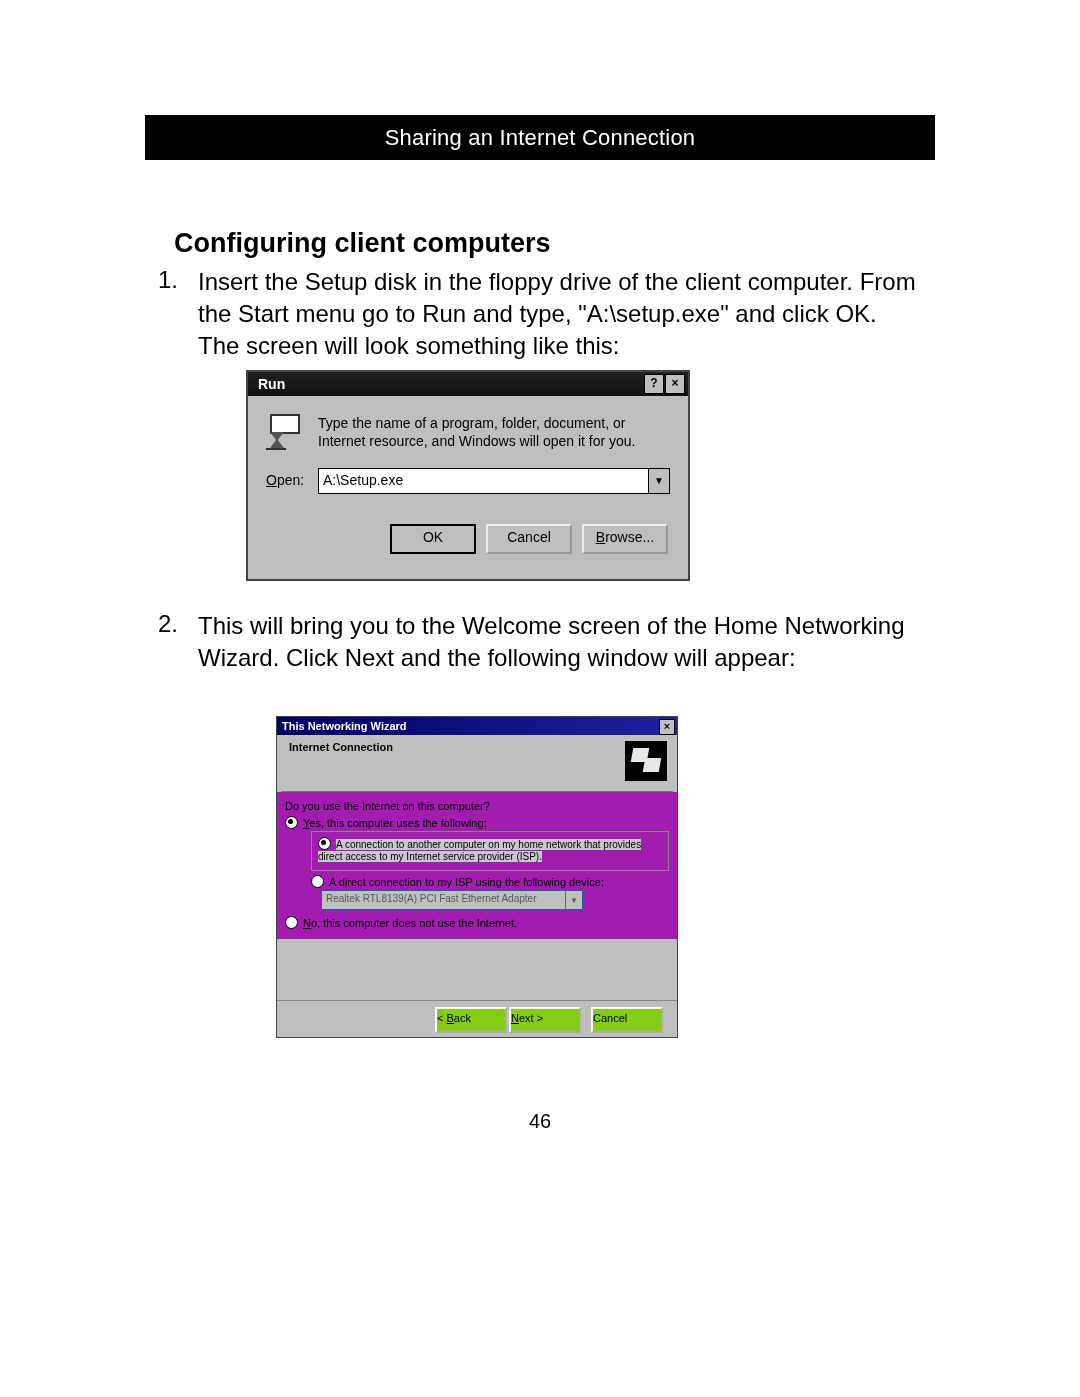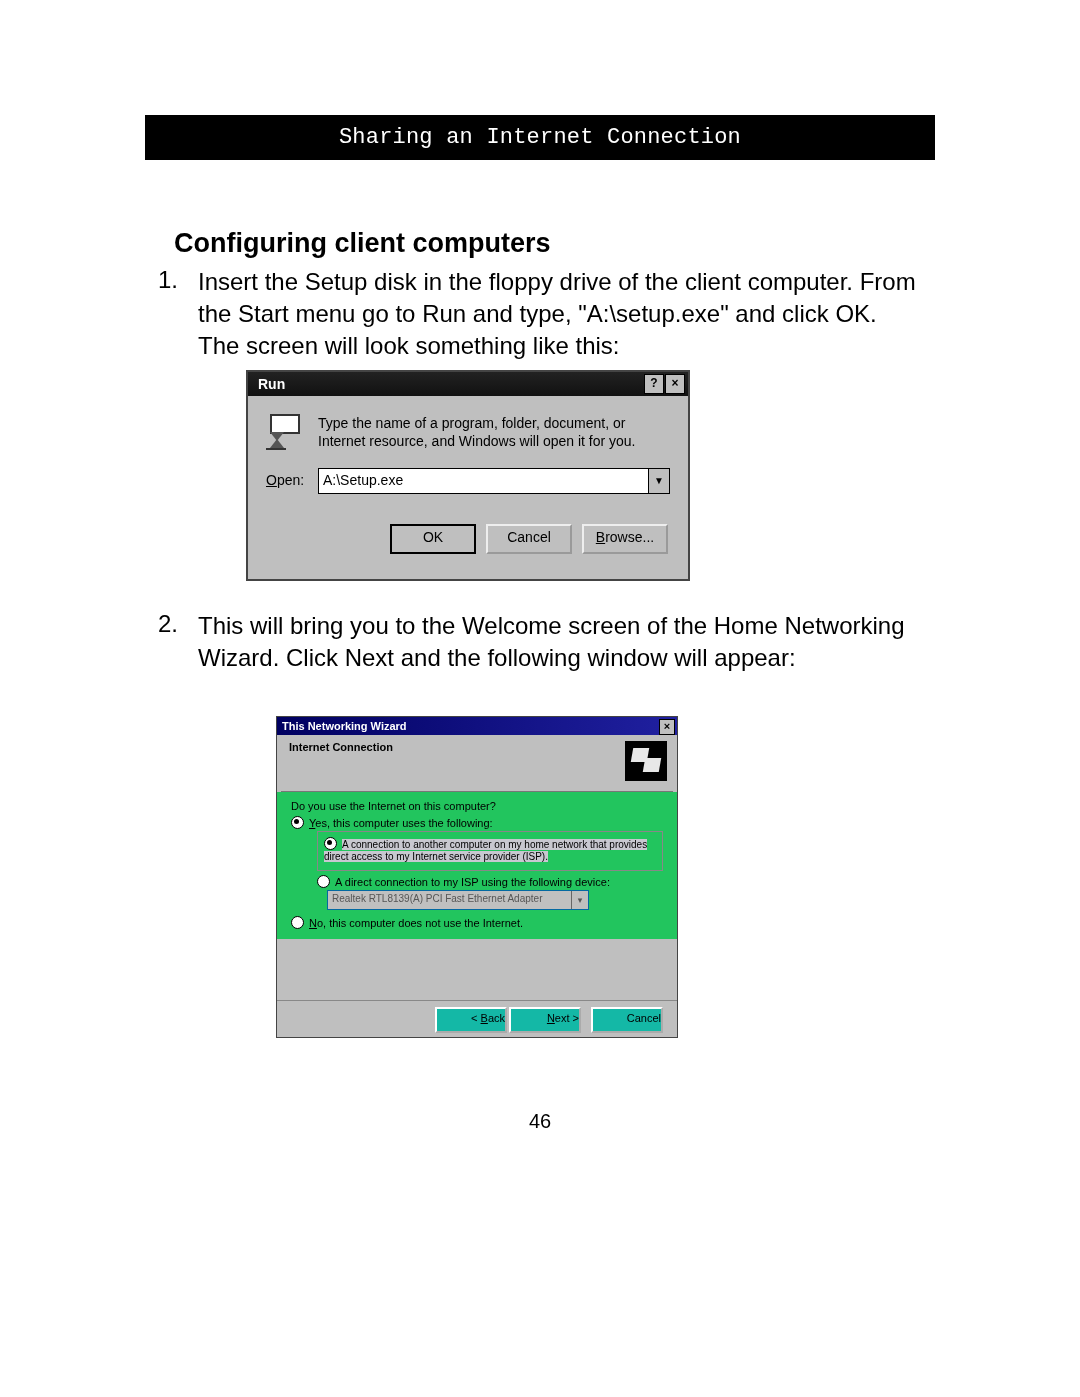--- a/index.html
+++ b/index.html
@@ -1,17 +1,17 @@
 <!DOCTYPE html>
 <html><head>
 <meta charset="utf-8">
 <style>
   html,body{margin:0;padding:0;background:#fff;font-family:Arial,Helvetica,sans-serif;color:#000}
   .page{width:1080px;height:1397px;position:relative;margin:0 auto;background:#fff}
-  .black-bar{position:absolute;left:145px;top:115px;width:790px;height:45px;background:#000;color:#fff;text-align:center;line-height:45px;font-family:Liberation Mono, monospace;font-size:22px;letter-spacing:0.2px}
+  .black-bar{position:absolute;left:145px;top:115px;width:790px;height:45px;background:#000;color:#fff;text-align:center;line-height:45px;font-family:Liberation Sans, sans-serif;font-size:22px;letter-spacing:0.2px}
   .section-title{position:absolute;left:174px;top:228px;font-family:Arial,Helvetica,sans-serif;font-weight:bold;font-size:27px}
   .li-num{position:absolute;left:158px;font-size:24px;font-family:Arial,Helvetica,sans-serif}
   .li-text{position:absolute;left:198px;width:720px;font-size:24px;line-height:32px;font-family:Arial,Helvetica,sans-serif}
   .page-number{position:absolute;left:0;width:1080px;top:1110px;text-align:center;font-size:20px}
 
   
   .run-dlg{position:absolute;left:246px;top:370px;width:440px;height:207px;background:#bfbfbf;border:2px solid #444}
   .run-title{height:24px;background:linear-gradient(180deg,#222,#111);color:#fff;font-weight:bold;font-size:14px;line-height:24px;padding-left:10px;position:relative;font-family:Arial}
   .run-title .tbtn{position:absolute;top:2px;width:18px;height:18px;background:#bfbfbf;border:1px solid #000;font-size:12px;line-height:16px;text-align:center;color:#000;font-weight:bold}
   .run-title .help{right:24px}
@@ -37,32 +37,32 @@
   .wiz-dlg{position:absolute;left:276px;top:716px;width:400px;height:320px;background:#bfbfbf;border:1px solid #444;font-family:"MS Sans Serif",Tahoma,Arial;font-size:11px}
   .wiz-title{height:18px;background:linear-gradient(90deg,#000060,#2020a0);color:#fff;font-weight:bold;font-size:11px;line-height:18px;padding-left:5px;position:relative}
   .wiz-title .close{position:absolute;right:2px;top:2px;width:14px;height:14px;background:#bfbfbf;border:1px solid #000;color:#000;font-size:11px;line-height:12px;text-align:center;font-weight:bold}
   .wiz-head{padding:6px 8px 6px 12px;position:relative;height:44px}
   .wiz-head .h1{font-weight:bold;font-size:11px}
   .wiz-head .h2{font-size:10px;margin-left:10px;width:310px}
   .wiz-head .img{position:absolute;right:10px;top:6px;width:40px;height:38px;background:#000;border:1px solid #000}
   .wiz-head .img::before{content:"";position:absolute;left:6px;top:6px;width:16px;height:14px;background:#e8e8e8;transform:skewX(-10deg)}
   .wiz-head .img::after{content:"";position:absolute;left:18px;top:16px;width:16px;height:14px;background:#e8e8e8;transform:skewX(-10deg)}
   .wiz-sep{height:1px;background:#777;margin:0 4px}
-  .wiz-body{padding:8px 14px;position:relative;background:#22c55e}
+  .wiz-body{padding:8px 8px;position:relative;background:#a21caf}
   .q{margin-bottom:4px}
   .radio{display:inline-block;width:11px;height:11px;border:1px solid #000;border-radius:50%;background:#fff;vertical-align:-2px;margin-right:5px;position:relative}
   .radio.on::after{content:"";position:absolute;left:2px;top:2px;width:5px;height:5px;border-radius:50%;background:#000}
   .opt{margin:2px 0}
   .sub-box{margin:2px 0 4px 26px;border:1px solid #888;padding:3px 6px 6px 6px}
   .sub-txt{font-size:10px;background:#c8c8d0;display:inline}
   .device{margin-left:36px;width:260px;height:18px;border:1px solid #0369a1;background:#c0c0c0;font-size:10px;position:relative;color:#555}
   .device .d-txt{position:absolute;left:4px;top:2px}
   .device .d-arr{position:absolute;right:0;top:0;width:16px;height:18px;background:#bfbfbf;border-left:1px solid #666;font-size:9px;line-height:18px;text-align:center}
   .wiz-btns{position:absolute;left:0;bottom:0;right:0;height:36px;border-top:1px solid #888}
-  .wbtn{position:absolute;top:6px;width:68px;height:22px;background:#14b8a6;border:2px outset #fff;font-size:11px;text-align:right;line-height:18px}
+  .wbtn{position:absolute;top:6px;width:68px;height:22px;background:#84cc16;border:2px outset #fff;font-size:11px;text-align:left;line-height:18px}
   .wbtn.back{right:170px}
   .wbtn.next{right:96px}
   .wbtn.cancel{right:14px}
 </style>
 </head>
 <body>
 
 <div class="page">
 
   <div class="black-bar">Sharing an Internet Connection</div>

